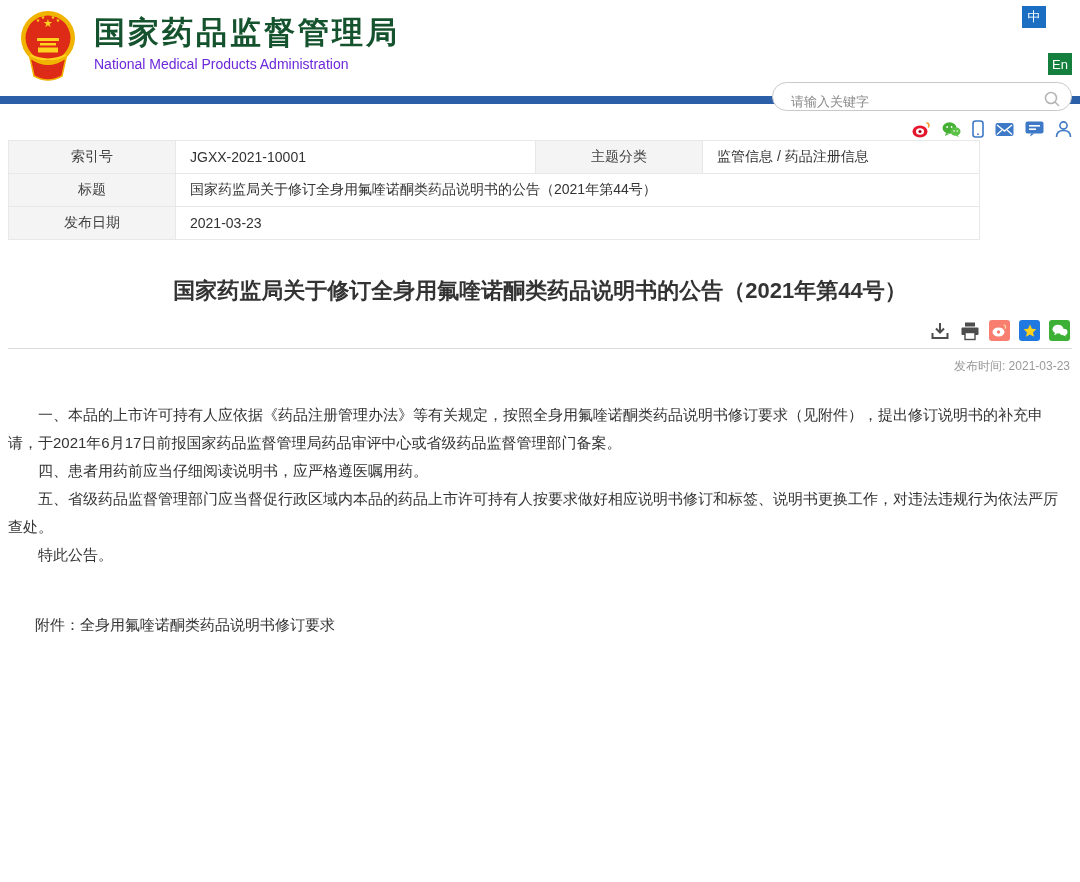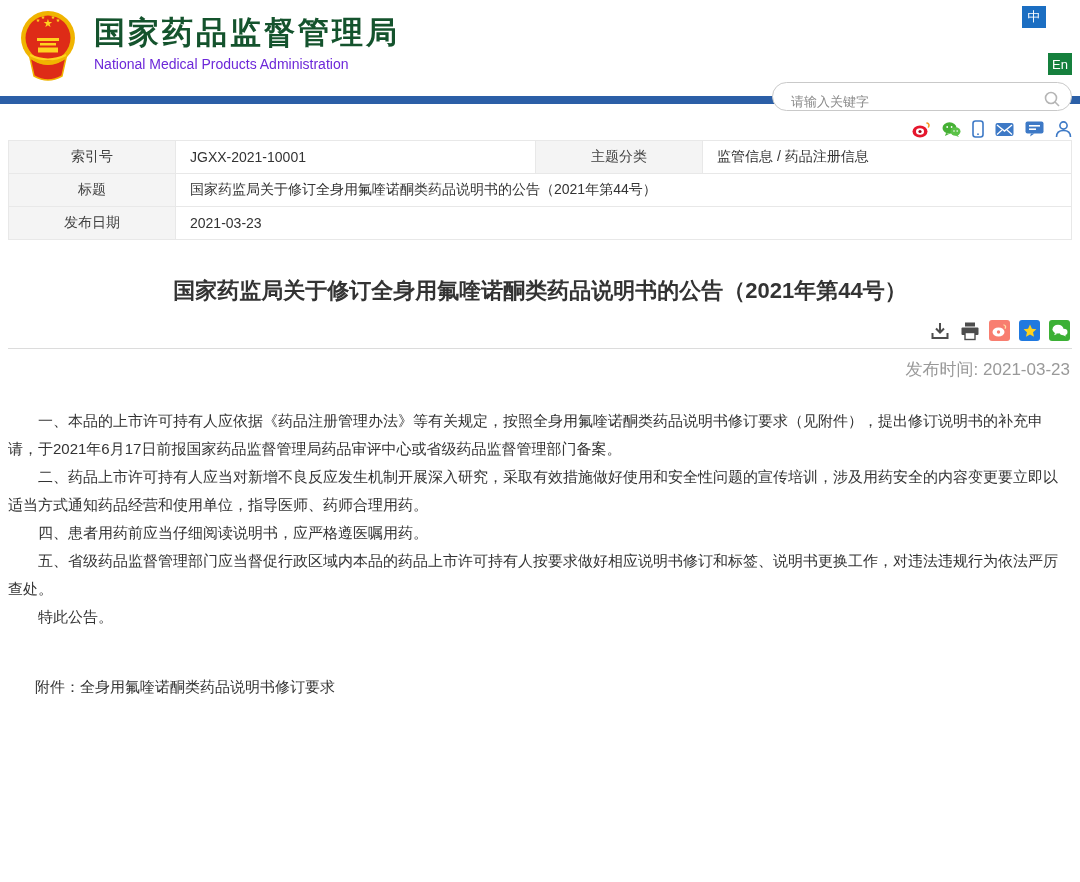--- a/index.html
+++ b/index.html
@@ -20,31 +20,31 @@
   .lang-zh { background:#1b6ec2; }
   .lang-en { background:#15803d;margin-top:47px; }
   .search-box { margin-top:7px; height:29px; border:1px solid #c9c9c9; border-radius:15px; display:flex; align-items:center; padding:9px 10px 0 16px; background:#fff; }
   .search-box input { flex:1; border:none; outline:none; font-size:13px; color:#333; background:transparent; font-family:inherit; }
   .search-box input::placeholder { color:#8a8a8a; }
   .social-row { margin-top:9px; display:flex; justify-content:flex-end; align-items:center; gap:11px; }
   .social-row svg { display:block; }
   
   .blue-bar { height:8px; background:#2b5fa7; }
   
-  .info-table { width:1064px; margin:36px 8px 0; border-collapse:collapse; font-size:14px; }
+  .info-table { width:972px; margin:36px 8px 0; border-collapse:collapse; font-size:14px; }
   .info-table td { border:1px solid #e8e8e8; height:33px; padding:0 14px; }
   .info-table td.lbl { background:#f4f4f4; text-align:center; color:#404040; width:167px; }
   .info-table td.val1 { width:360px; }
   
   .article-title { text-align:center; font-size:22px; font-weight:bold; color:#333; margin:36px 40px 10px; }
   .toolbar { display:flex; justify-content:flex-end; align-items:center; gap:9px; padding-right:10px; margin-top:14px; }
   .tool-btn { width:21px; height:21px; display:flex; align-items:center; justify-content:center; cursor:pointer; }
   .tool-sq { border-radius:3px; }
   .divider { border-bottom:1px solid #dcdcdc; margin:7px 8px 0; }
-  .publish-time { text-align:right; font-size:17px; color:#999; margin:9px 10px 0; }
+  .publish-time { text-align:right; font-size:12px; color:#999; margin:9px 10px 0; }
   .content { margin:26px 8px 0; font-size:15px; line-height:28px; color:#333; }
   .content p { margin:0; text-indent:2em; }
   .attachment { margin-top:42px; font-size:15px; text-indent:1.8em; color:#333; }
 </style>
 </head>
 <body>
 
 <div class="header">
   <div class="logo">
     <svg width="64" height="74" viewBox="0 0 64 74">
@@ -194,20 +194,19 @@
 
 <div class="divider"></div>
 
 <div class="publish-time">
   <span>发布时间:</span>
   <span>2021-03-23</span>
 </div>
 
 <div class="content">
   <p>一、本品的上市许可持有人应依据《药品注册管理办法》等有关规定，按照全身用氟喹诺酮类药品说明书修订要求（见附件），提出修订说明书的补充申请，于2021年6月17日前报国家药品监督管理局药品审评中心或省级药品监督管理部门备案。</p>
-  <p>二、药品上市许可持有人应当对新增不良反应发生机制开展深入研究，采取有效措施做好使用和安全性问题的宣传培训，涉及用药安全的内容变更要立即以适当方式通知药品经营和使用单位，指导医师、药师合理用药。</p>
   <p>四、患者用药前应当仔细阅读说明书，应严格遵医嘱用药。</p>
   <p>五、省级药品监督管理部门应当督促行政区域内本品的药品上市许可持有人按要求做好相应说明书修订和标签、说明书更换工作，对违法违规行为依法严厉查处。</p>
   <p>特此公告。</p>
 
   <div class="attachment">附件：全身用氟喹诺酮类药品说明书修订要求</div>
 
 </div>
 
 </body></html>

